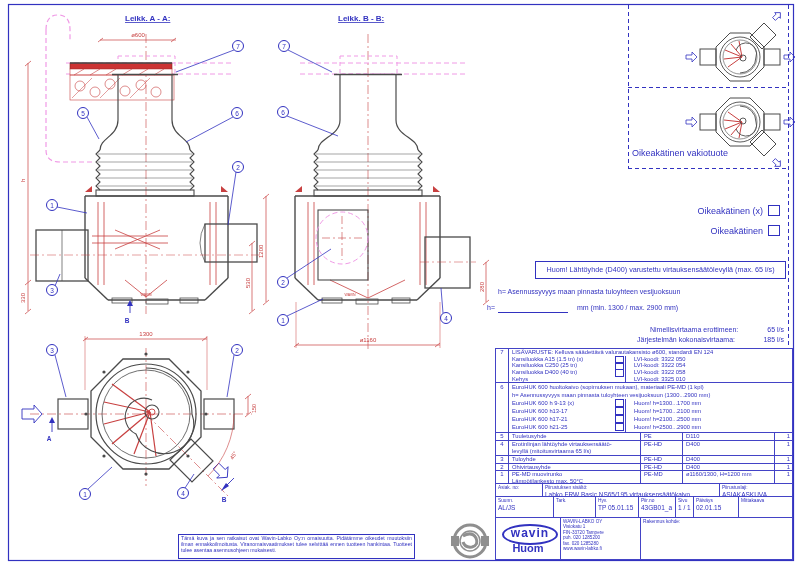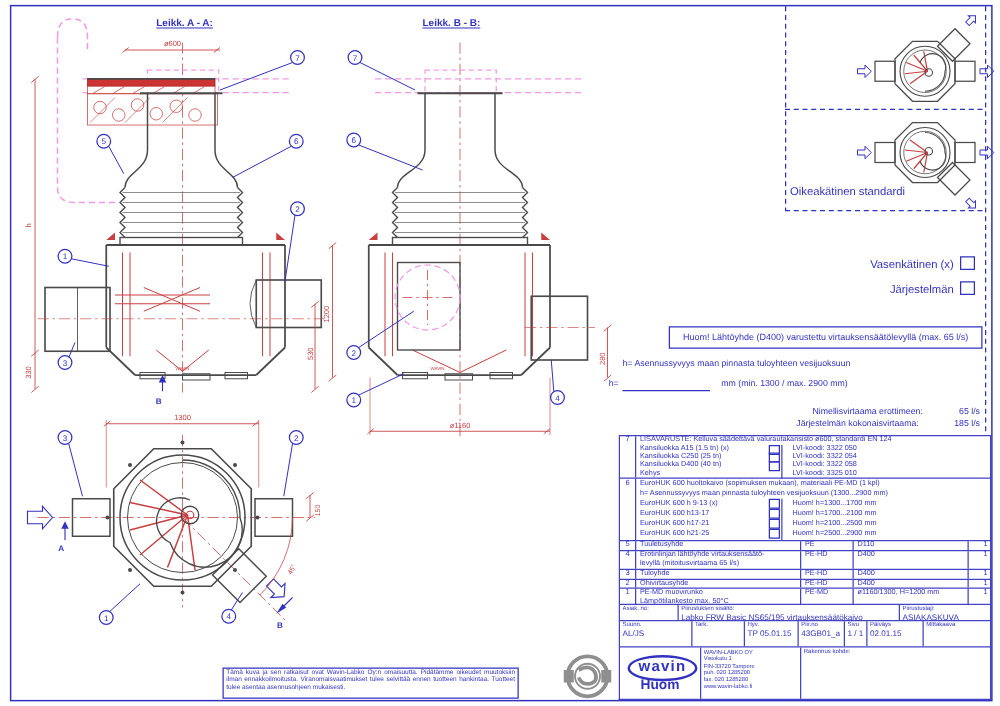--- a/index.html
+++ b/index.html
@@ -390,25 +390,25 @@
 
     <g>
       <circle cx="470" cy="541" r="16" class="ln-g" stroke-width="3"></circle>
       <circle cx="470" cy="541" r="10" class="ln-g" stroke-width="1.5"></circle>
       <rect x="451" y="536" width="8" height="10" fill="#8f8f8f"></rect>
       <rect x="481" y="536" width="8" height="10" fill="#8f8f8f"></rect>
       <path d="M463,536 q9,-5 13,2 q3,7 -4,9 q-7,1 -9,-5" class="ln-g" stroke-width="3"></path>
     </g>
   </svg>
 
-  <div class="panel-title" style="left:632px;top:148px">Oikeakätinen standardi</div>
-
-  <div class="opt-label" style="left:630px;top:206px;width:133px">Vasenkätinen (x)</div>
+  <div class="panel-title" style="left:632px;top:148px">Oikeakätinen vakiotuote</div>
+
+  <div class="opt-label" style="left:630px;top:206px;width:133px">Oikeakätinen (x)</div>
   <div class="chk" style="left:768px;top:205px"></div>
-  <div class="opt-label" style="left:630px;top:226px;width:133px">Järjestelmän</div>
+  <div class="opt-label" style="left:630px;top:226px;width:133px">Oikeakätinen</div>
   <div class="chk" style="left:768px;top:225px"></div>
 
   <div class="note-box" style="left:535px;top:261px;width:249px;height:16px">Huom! Lähtöyhde (D400) varustettu virtauksensäätölevyllä (max. 65 l/s)</div>
   <div class="lbl" style="left:498px;top:288px;font-size:7px">h=  Asennussyvyys  maan  pinnasta  tuloyhteen  vesijuoksuun</div>
   <div class="lbl" style="left:487px;top:304px;font-size:7px">h=</div>
   <div class="abs" style="left:498px;top:312px;width:70px;border-bottom:1px solid #3232c0"></div>
   <div class="lbl" style="left:577px;top:304px;font-size:7px">mm  (min.  1300  /  max.  2900  mm)</div>
   <div class="lbl" style="left:650px;top:326px;font-size:7px">Nimellisvirtaama  erottimeen:</div>
   <div class="lbl" style="left:748px;top:326px;width:36px;text-align:right;font-size:7px">65 l/s</div>
   <div class="lbl" style="left:637px;top:336px;font-size:7px">Järjestelmän  kokonaisvirtaama:</div>

